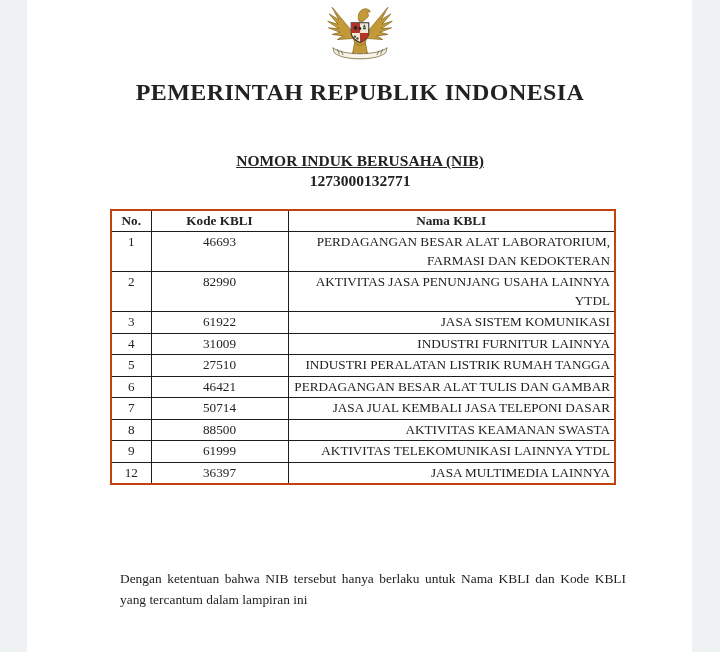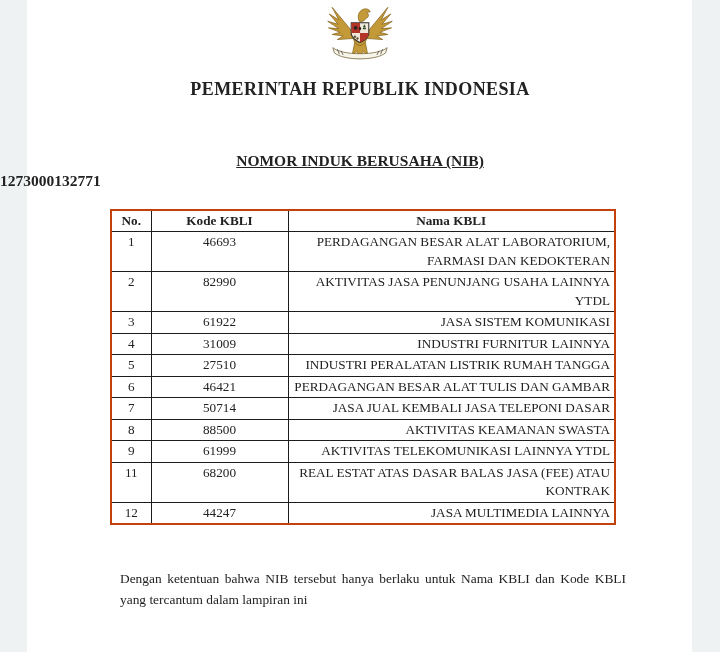--- a/index.html
+++ b/index.html
@@ -27,41 +27,42 @@
     top: 2px;
     width: 66px;
     height: 62px;
   }
   .gov-title {
     position: absolute;
     left: 0;
     top: 79px;
     width: 720px;
     text-align: center;
-    font-size: 18px;
+    font-size: 24px;
     font-weight: bold;
     letter-spacing: 0.4px;
     margin: 0;
   }
   .nib-title {
     position: absolute;
     left: 0;
     top: 152px;
     width: 720px;
     text-align: center;
     font-size: 15.5px;
     font-weight: bold;
     margin: 0;
     text-decoration: underline;
   }
   .nib-number {
     position: absolute;
     left: 0;
     top: 172px;
     width: 720px;
+    text-align: center;
     font-size: 15.5px;
     font-weight: bold;
     margin: 0;
   }
   table.kbli {
     position: absolute;
     left: 110px;
     top: 209px;
     width: 504px;
     border-collapse: collapse;
@@ -203,26 +204,21 @@
     <tr class="single">
       <td class="no-cell">8</td>
       <td class="kode-cell">88500</td>
       <td class="nama-cell">AKTIVITAS KEAMANAN SWASTA</td>
     </tr>
     <tr class="single">
       <td class="no-cell">9</td>
       <td class="kode-cell">61999</td>
       <td class="nama-cell">AKTIVITAS TELEKOMUNIKASI LAINNYA YTDL</td>
     </tr>
-    <tr>
-      <td class="no-cell">11</td>
-      <td class="kode-cell">68200</td>
-      <td class="nama-cell">REAL ESTAT ATAS DASAR BALAS JASA (FEE) ATAU KONTRAK</td>
-    </tr>
     <tr class="single">
       <td class="no-cell">12</td>
-      <td class="kode-cell">44247</td>
+      <td class="kode-cell">36397</td>
       <td class="nama-cell">JASA MULTIMEDIA LAINNYA</td>
     </tr>
   </tbody>
 </table>
 
 <p class="footer-note">Dengan ketentuan bahwa NIB tersebut hanya berlaku untuk Nama KBLI dan Kode KBLI yang tercantum dalam lampiran ini</p>
 
 </body></html>

